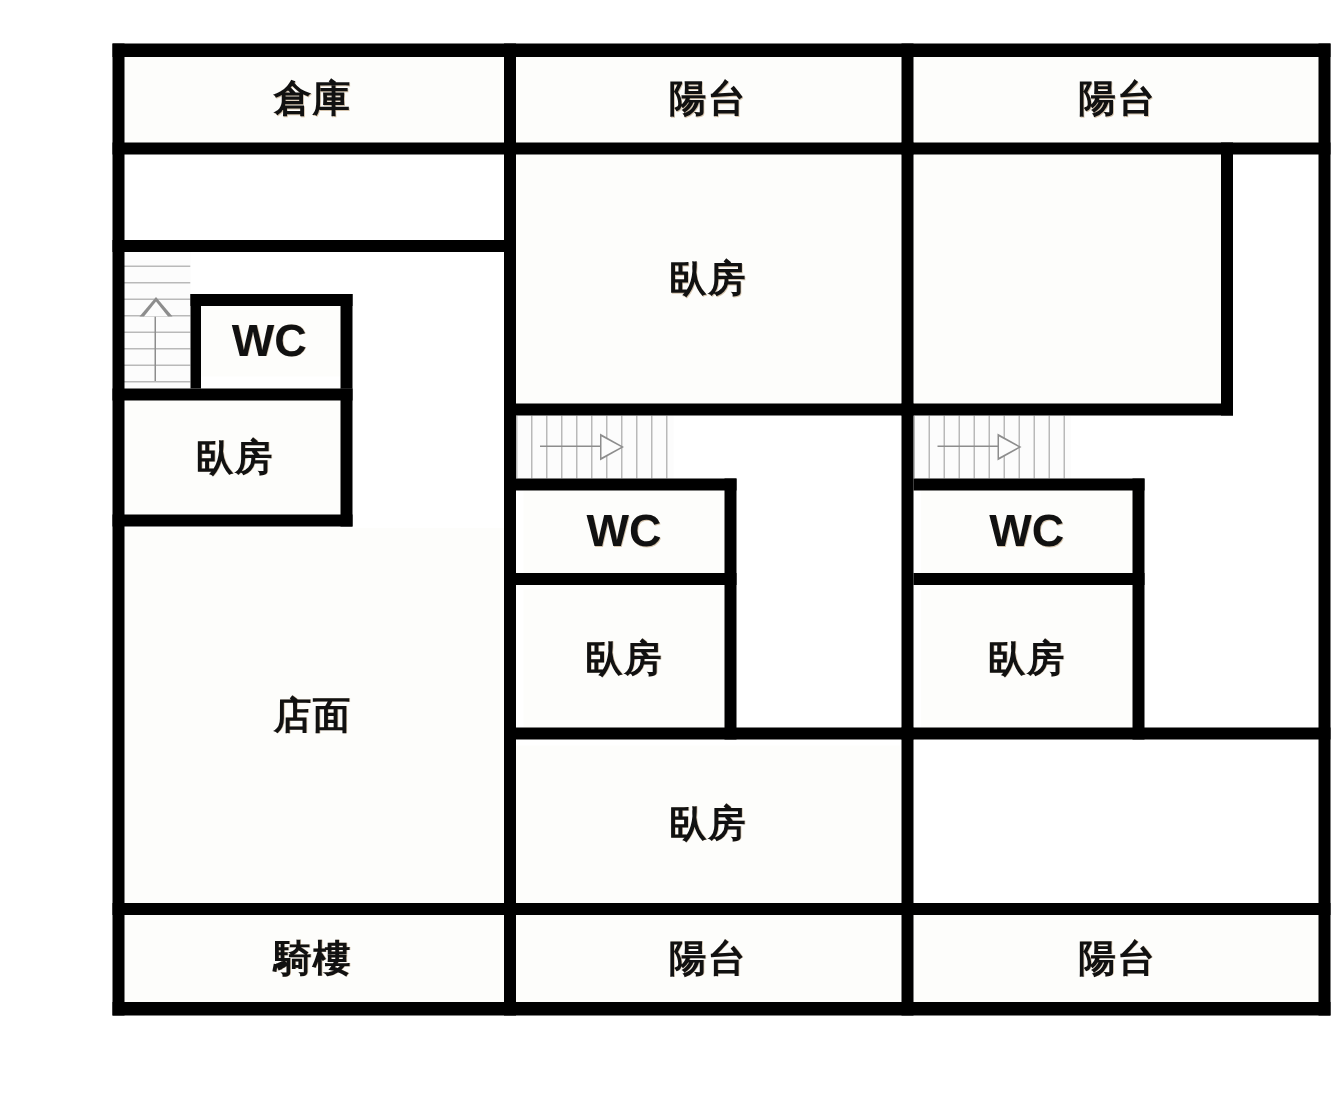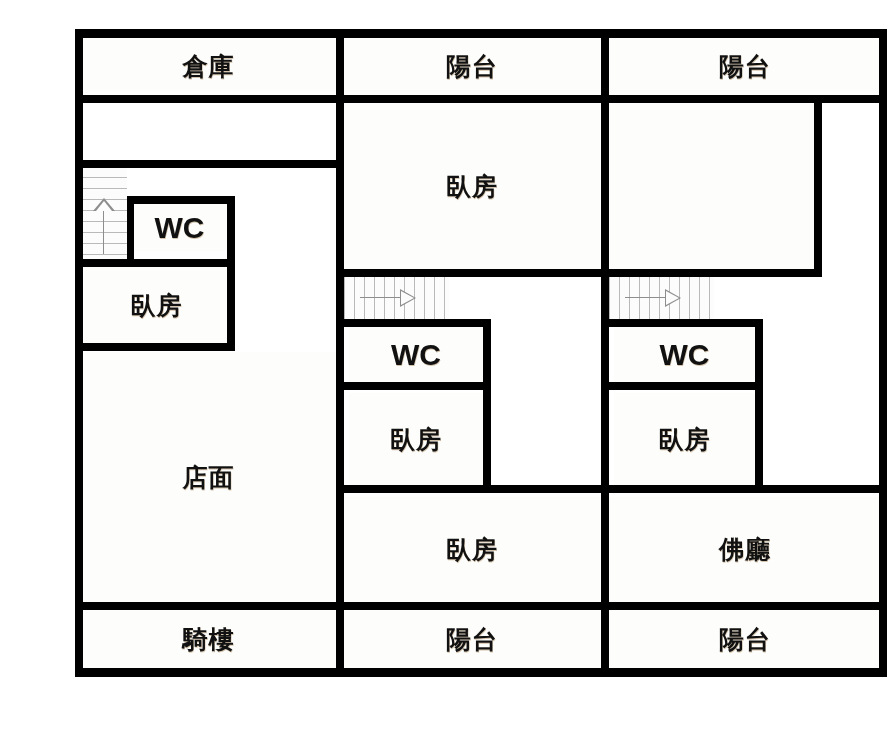--- a/index.html
+++ b/index.html
@@ -156,23 +156,20 @@
   </div>
 
   <div class="room" style="left:566px; top:327px; width:141px; height:55px;">
     <span class="room-label latin">WC</span>
   </div>
 
   <div class="room" style="left:566px; top:393px; width:141px; height:92px;">
     <span class="room-label">臥房</span>
   </div>
 
-  <div class="room" style="left:561px; top:497px; width:272px; height:105px;">
-    <span class="room-label">佛廳</span>
-  </div>
 
   <div class="room" style="left:561px; top:610px; width:272px; height:58px;">
     <span class="room-label">陽台</span>
   </div>
 
   <div class="stairs stairs-h arrow-up" style="left:33px; top:166px; width:46px; height:96px;">
     <div class="tread" style="top:0px;"></div>
     <div class="tread" style="top:11px;"></div>
     <div class="tread" style="top:22px;"></div>
     <div class="tread" style="top:33px;"></div>

